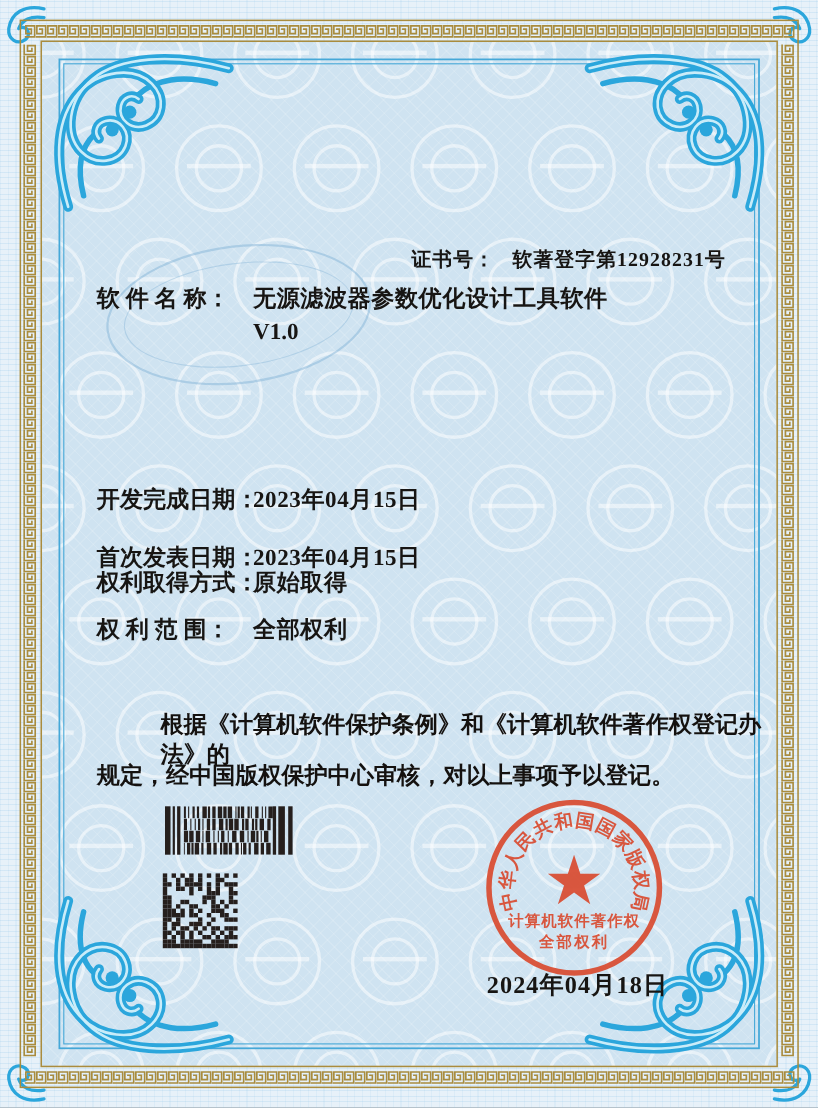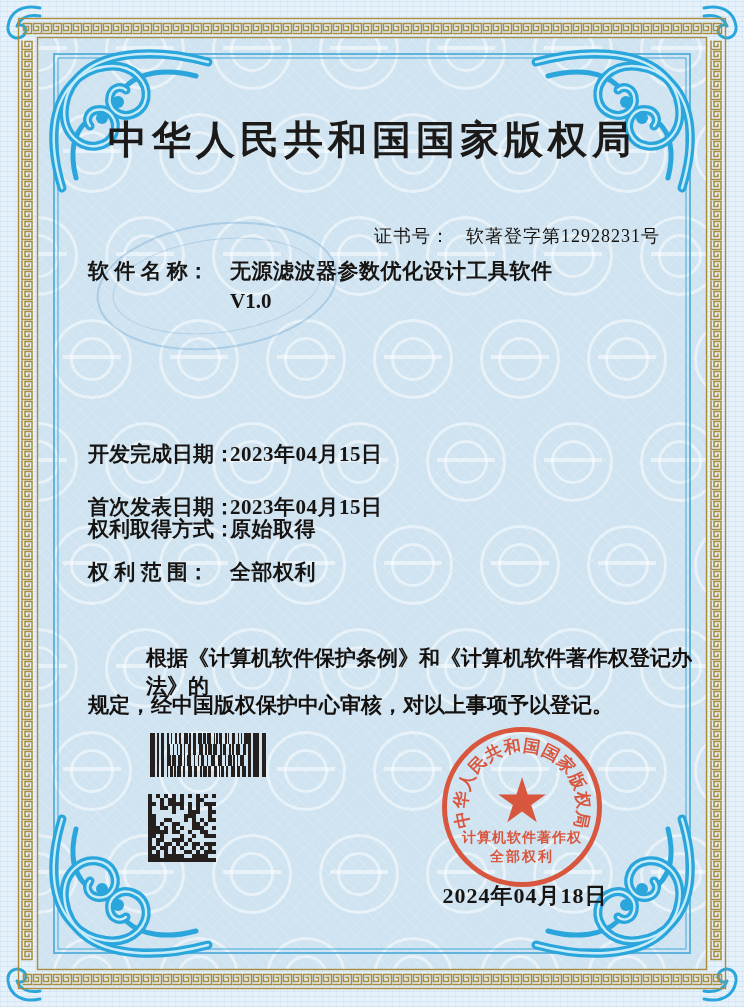--- a/index.html
+++ b/index.html
@@ -40,21 +40,21 @@
   .fl-br{right:46px; bottom:46px; transform:scale(-1,-1);}
   .curl{position:absolute; width:42px; height:42px; z-index:2;}
   .cu-tl{left:2px;top:2px;} .cu-tr{right:2px;top:2px;transform:scaleX(-1);}
   .cu-bl{left:2px;bottom:2px;transform:scaleY(-1);} .cu-br{right:2px;bottom:2px;transform:scale(-1,-1);}
 
   .content{position:absolute; inset:0; z-index:5;}
   .authority{position:absolute; left:0; right:0; top:113px; text-align:center;
     font-size:39px; font-weight:900; letter-spacing:5px; color:#1c1a18;}
   .cert-title{position:absolute; left:0; right:0; top:165px; text-align:center;
     font-size:46px; font-weight:900; letter-spacing:4px; color:#1c1a18;}
-  .certno{position:absolute; right:84px; top:224px; font-size:18px; font-weight:normal; letter-spacing:1px;}
+  .certno{position:absolute; right:84px; top:224px; font-size:18px; font-weight:bold; letter-spacing:1px;}
   .certno .lbl{margin-right:16px;}
 
   .row{position:absolute; left:88px; font-size:21px; font-weight:bold; white-space:nowrap;}
   .row .lbl{display:inline-block; width:142px;}
   .row .val{letter-spacing:.5px;}
   .val2{position:absolute; left:230px; font-size:21px; font-weight:bold;}
 
   .statement{position:absolute; left:88px; width:575px; font-size:21px; font-weight:600; color:#14110f;}
   .st1{padding-left:58px;} 
 
@@ -555,21 +555,20 @@
       </g>
     </svg>
   <svg class="curl cu-br" viewBox="0 0 42 42">
       <g class="cu-art">
         <path d="M38,6 C20,2 8,10 6,24 C5,34 14,39 21,34 C26,30 24,22 17,23 M38,14 C26,12 18,16 15,24" fill="none" stroke="#2ba6dc" stroke-width="3" stroke-linecap="round"></path>
       </g>
     </svg>
 
   <div class="content">
 
-    <div class="authority">中华人民共和国国家版权局</div>
 
     <div class="certno">
       <span class="lbl">证书号：</span><span>软著登字第12928231号</span>
     </div>
 
     <div class="row" style="top:257px">
       <span class="lbl">软 件 名 称：</span><span class="val">无源滤波器参数优化设计工具软件</span>
     </div>
     <div class="val2" style="top:289px">V1.0</div>
 

